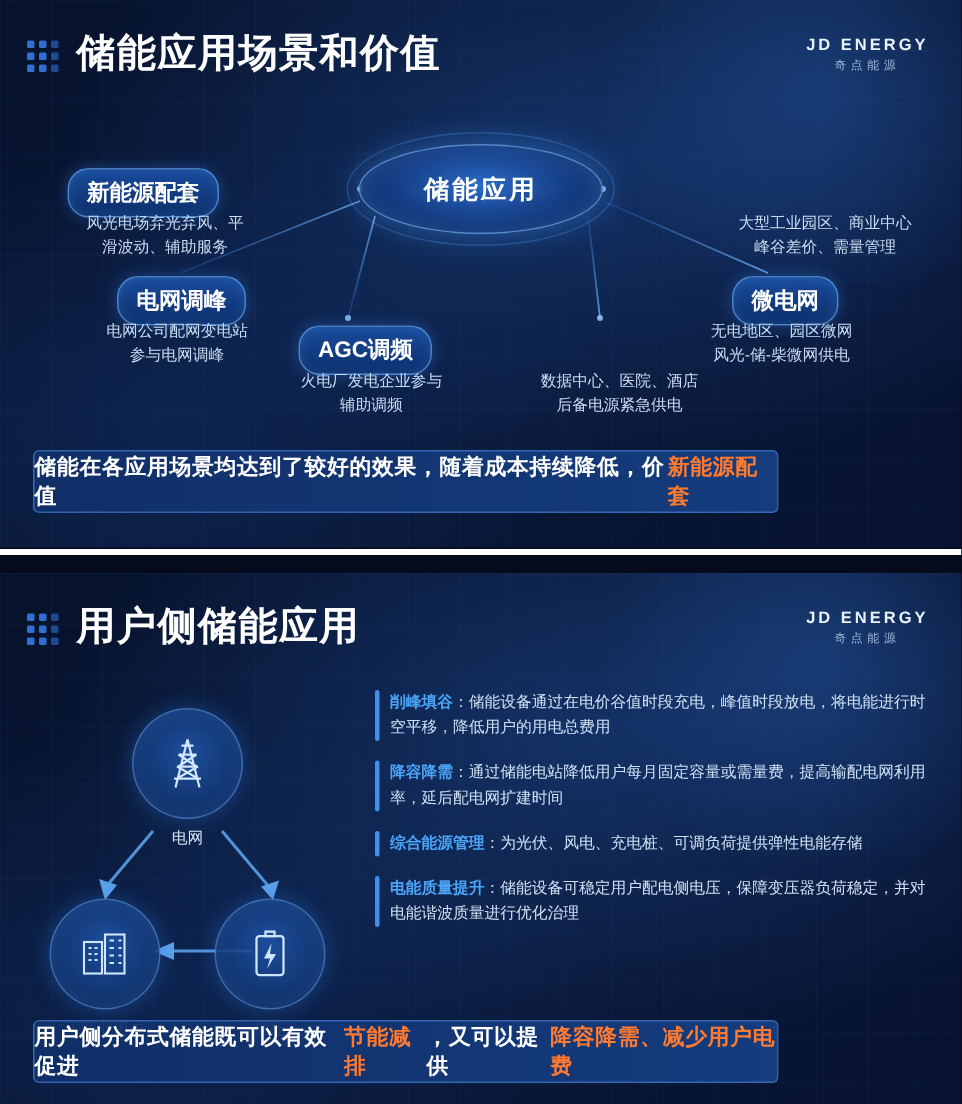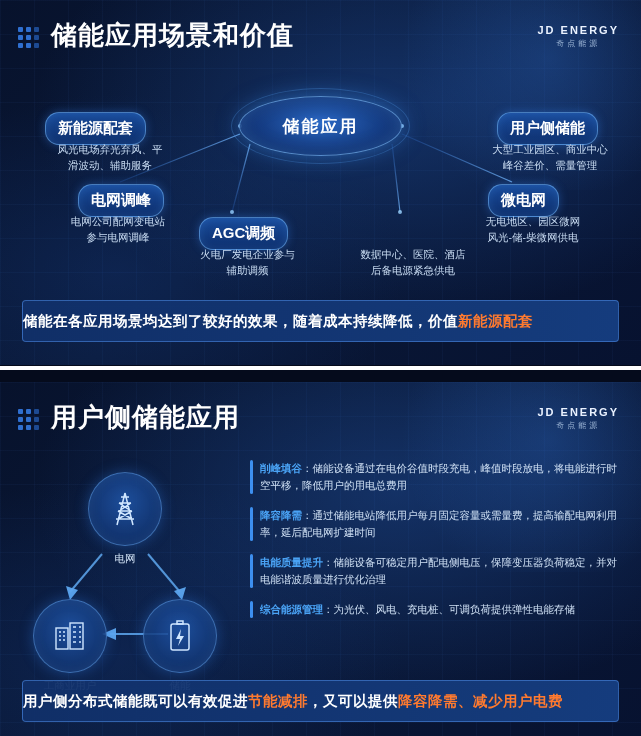--- a/index.html
+++ b/index.html
@@ -77,25 +77,25 @@
     display: flex; align-items: center; justify-content: center;
     color: #ffffff; font-size: 17px; font-weight: bold; letter-spacing: 2px;
   }
   .center-ell::after {
     content: ""; position: absolute; left: -9px; top: -9px; right: -9px; bottom: -9px;
     border-radius: 50%; border: 1px solid rgba(90,170,255,0.25);
   }
 
   
   .banner {
-    position: absolute; left: 22px; width: 597px; height: 42px;
+    position: absolute; left: 22px; width: 497px; height: 42px;
     border-radius: 4px;
     background: linear-gradient(90deg, rgba(17,48,105,0.95), rgba(22,62,130,0.95));
     border: 1px solid rgba(90,160,255,0.45);
-    display: flex; align-items: center; justify-content: flex-start;
+    display: flex; align-items: center; justify-content: center;
     color: #ffffff; font-size: 14.5px; font-weight: bold; letter-spacing: 0.5px;
   }
   .banner-1 { top: 300px; }
   .banner-2 { top: 298px; }
   .hl { color: #ff7a2f; }
 
   
   .s2-left { position: absolute; left: 30px; top: 72px; width: 220px; height: 220px; }
   .icon-box { position: absolute; text-align: center; }
   .icon-circle {
@@ -169,28 +169,27 @@
           <circle cx="232" cy="140" r="2"></circle>
             <circle cx="400" cy="140" r="2"></circle>
         </g>
       </svg>
 
       <div class="center-ell">储能应用</div>
 
       <div class="node" style="left:45px; top:40px;">新能源配套</div>
       <div class="desc" style="left:20px; top:70px; width:180px;">风光电场弃光弃风、平<br>滑波动、辅助服务</div>
 
-      <div class="node" style="left:497px; top:40px;">用户侧储能</div>
       <div class="desc" style="left:455px; top:70px; width:190px;">大型工业园区、商业中心<br>峰谷差价、需量管理</div>
 
       <div class="node" style="left:78px; top:112px;">电网调峰</div>
       <div class="desc" style="left:18px; top:142px; width:200px;">电网公司配网变电站<br>参与电网调峰</div>
 
       <div class="node" style="left:488px; top:112px;">微电网</div>
-      <div class="desc" style="left:438px; top:142px; width:190px;">无电地区、园区微网<br>风光-储-柴微网供电</div>
+      <div class="desc" style="left:426px; top:142px; width:190px;">无电地区、园区微网<br>风光-储-柴微网供电</div>
 
       <div class="node" style="left:199px; top:145px;">AGC调频</div>
       <div class="desc" style="left:160px; top:175px; width:175px;">火电厂发电企业参与<br>辅助调频</div>
 
       <div class="desc" style="left:318px; top:175px; width:190px;">数据中心、医院、酒店<br>后备电源紧急供电</div>
     </div>
 
     <div class="banner banner-1">
       <span>储能在各应用场景均达到了较好的效果，随着成本持续降低，价值</span>
         <span class="hl">新能源配套</span>
@@ -273,25 +272,25 @@
       <div class="bullet">
         <div class="bar"></div>
         <p><b>削峰填谷</b><span>：储能设备通过在电价谷值时段充电，峰值时段放电，将电能进行时空平移，降低用户的用电总费用</span></p>
       </div>
       <div class="bullet">
         <div class="bar"></div>
         <p><b>降容降需</b><span>：通过储能电站降低用户每月固定容量或需量费，提高输配电网利用率，延后配电网扩建时间</span></p>
       </div>
       <div class="bullet">
         <div class="bar"></div>
-        <p><b>电能质量提升</b><span>：储能设备可稳定用户配电侧电压，保障变压器负荷稳定，并对电能谐波质量进行优化治理</span></p>
+        <p><b>综合能源管理</b><span>：为光伏、风电、充电桩、可调负荷提供弹性电能存储</span></p>
       </div>
       <div class="bullet">
         <div class="bar"></div>
-        <p><b>综合能源管理</b><span>：为光伏、风电、充电桩、可调负荷提供弹性电能存储</span></p>
+        <p><b>电能质量提升</b><span>：储能设备可稳定用户配电侧电压，保障变压器负荷稳定，并对电能谐波质量进行优化治理</span></p>
       </div>
     </div>
 
     <div class="banner banner-2">
       <span>用户侧分布式储能既可以有效促进</span>
         <span class="hl">节能减排</span>
         <span>，又可以提供</span>
         <span class="hl">降容降需、减少用户电费</span>
     </div>
   </div>

